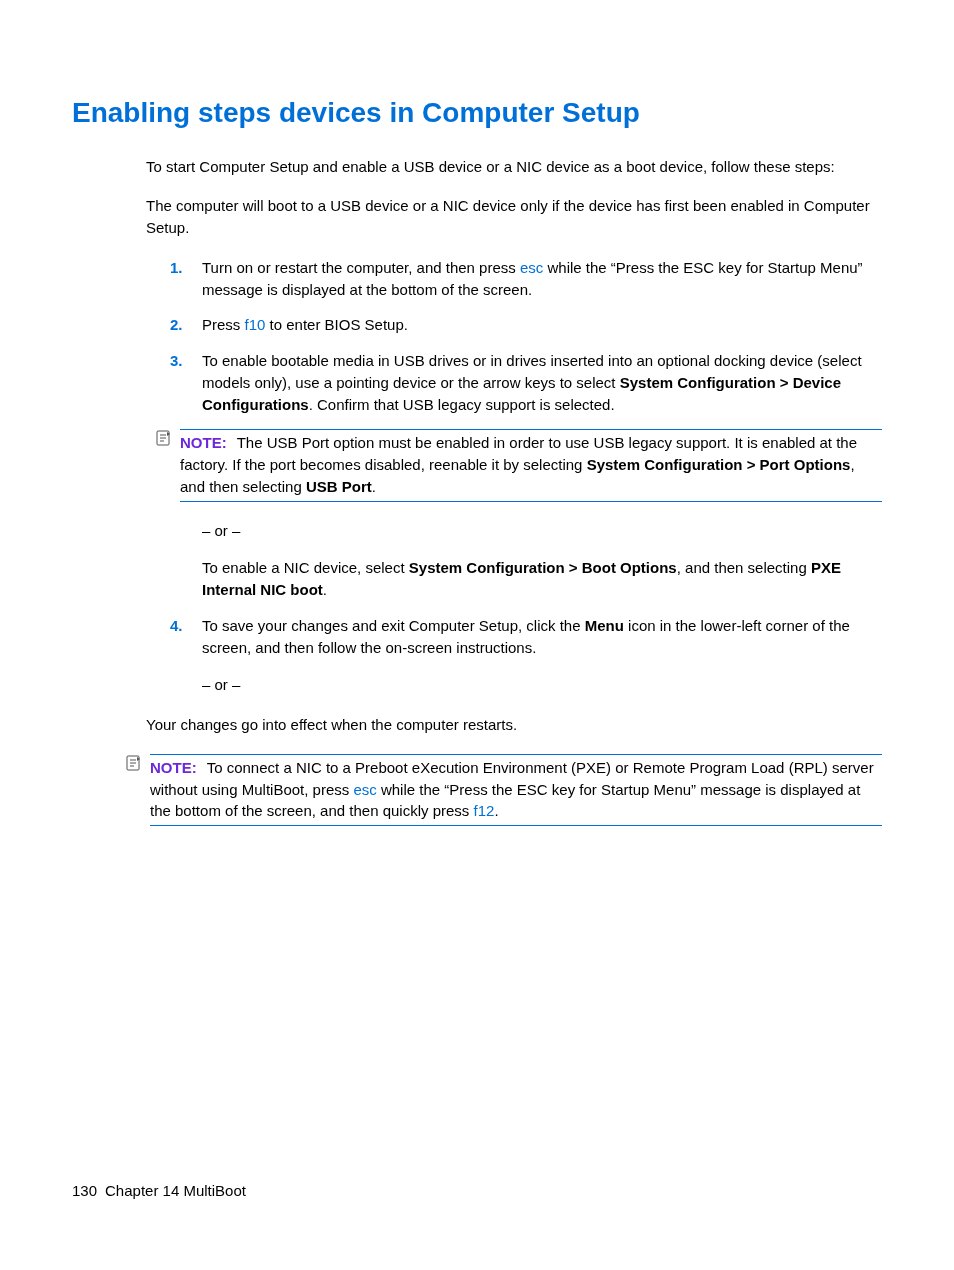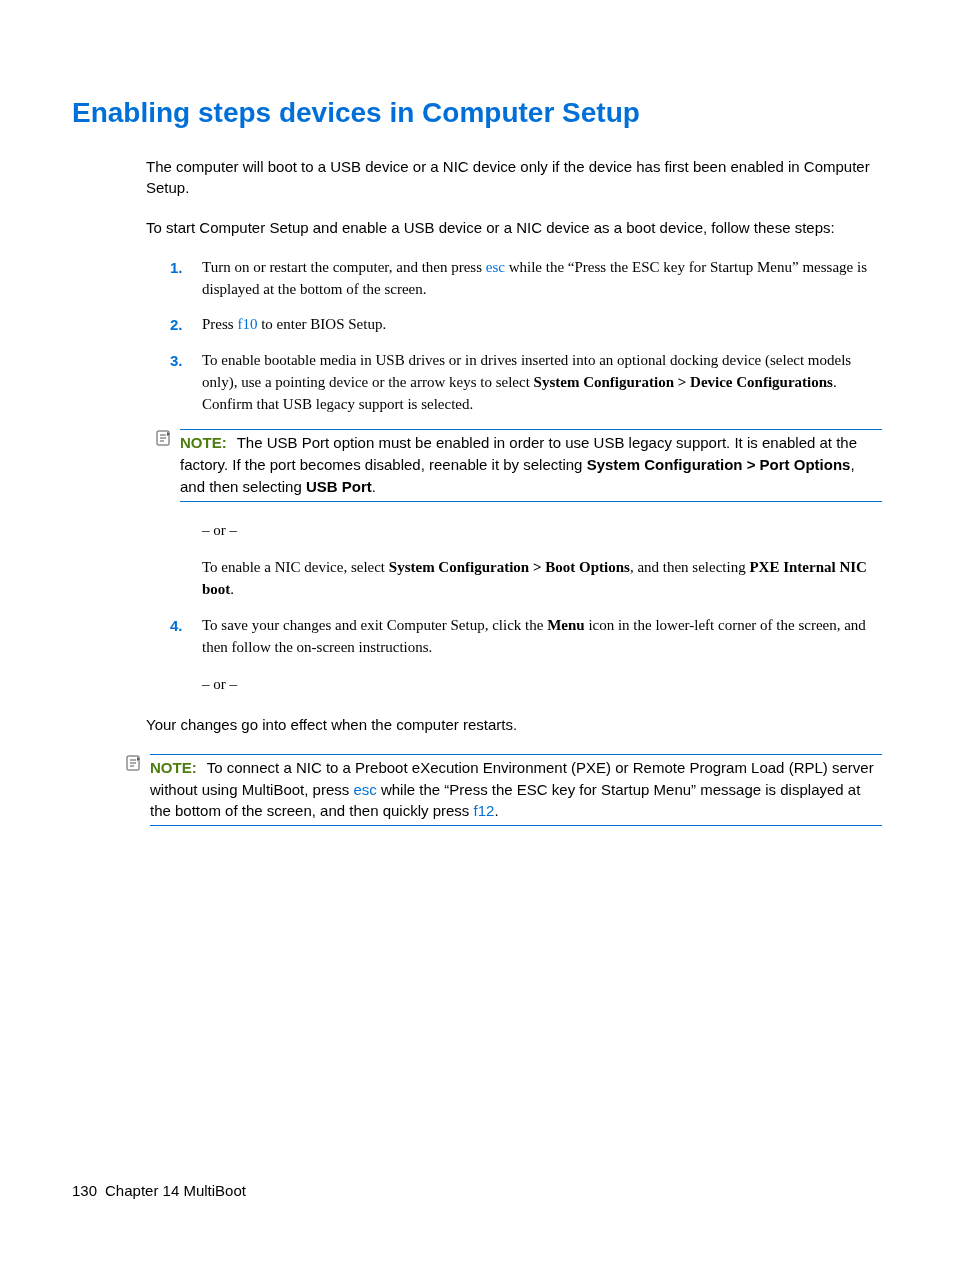--- a/index.html
+++ b/index.html
@@ -35,21 +35,20 @@
       margin-bottom: 14px;
     }
     .step-num {
       color: #0070d8;
       font-weight: bold;
       width: 32px;
       flex-shrink: 0;
     }
     .step-body {
       flex: 1;
-      font-family: Liberation Serif, serif;
     }
     .step-sub {
       margin-top: 16px;
     }
     .blue-key { color: #0070d8; }
     .note-block {
       margin-bottom: 18px;
     }
     .note-row {
       display: flex;
@@ -62,42 +61,42 @@
       margin-top: 1px;
     }
     .note-icon svg { display: block; }
     .note-content {
       flex: 1;
       border-top: 1px solid #0070d8;
       border-bottom: 1px solid #0070d8;
       padding: 2px 0 3px 0;
     }
     .note-label {
-      color: #4d7c0f;
+      color: #6d28d9;
       font-weight: bold;
       margin-right: 10px;
       margin-top: 20px;
     }
     b { font-weight: bold; }
     .footer {
       position: absolute;
       bottom: 68px;
       left: 72px;
       font-size: 15px;
     }
     .footer-page { margin-right: 8px; }
   </style>
 </head>
 <body>
 
 <h1 class="heading">Enabling steps devices in Computer Setup</h1>
 
 <div class="body-indent">
+  <p class="para">To start Computer Setup and enable a USB device or a NIC device as a boot device, follow these steps:</p>
   <p class="para">The computer will boot to a USB device or a NIC device only if the device has first been enabled in Computer Setup.</p>
-  <p class="para">To start Computer Setup and enable a USB device or a NIC device as a boot device, follow these steps:</p>
 
   <div class="step-list">
 
     <div class="step">
       <div class="step-num">1.</div>
       <div class="step-body">
         <span>Turn on or restart the computer, and then press </span><span class="blue-key">esc</span><span> while the “Press the ESC key for Startup Menu” message is displayed at the bottom of the screen.</span>
       </div>
     </div>
 

